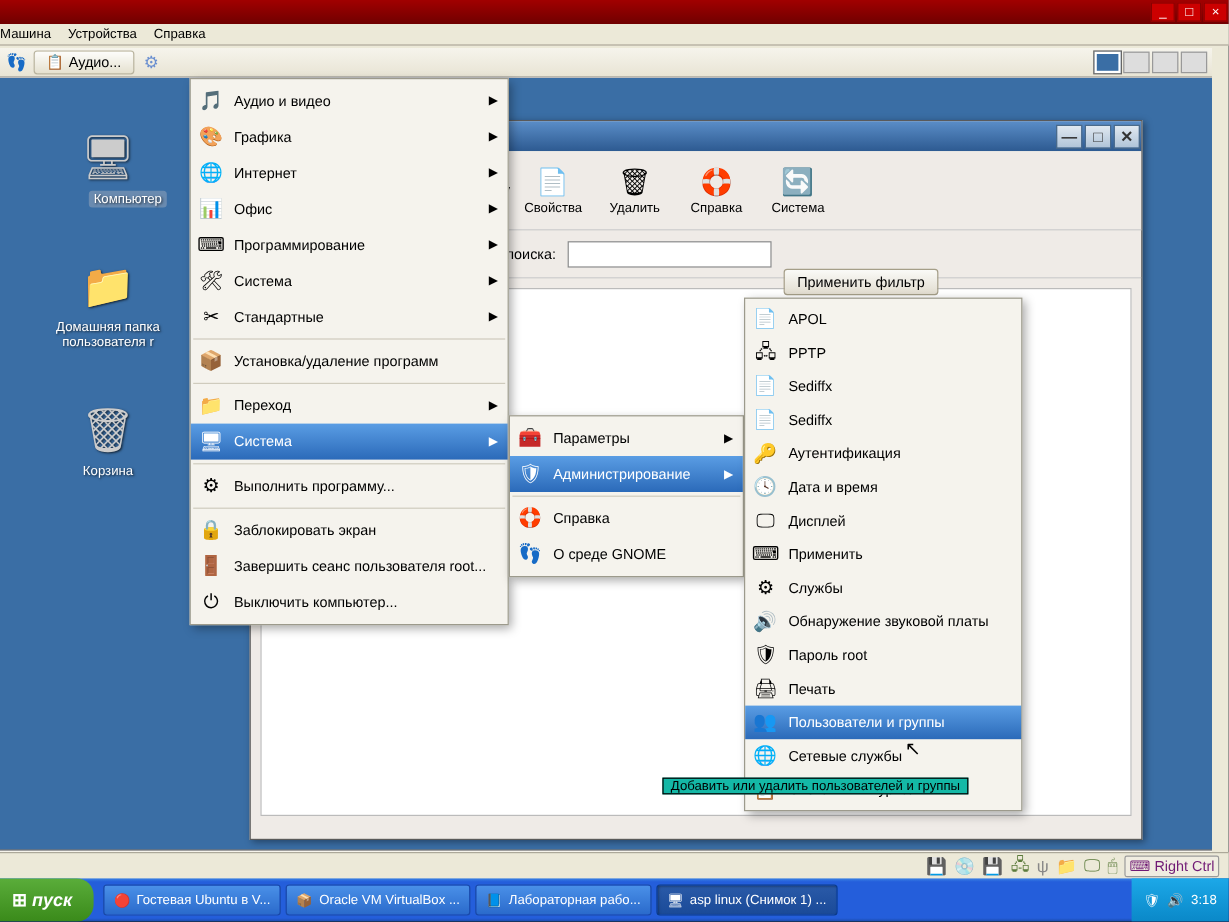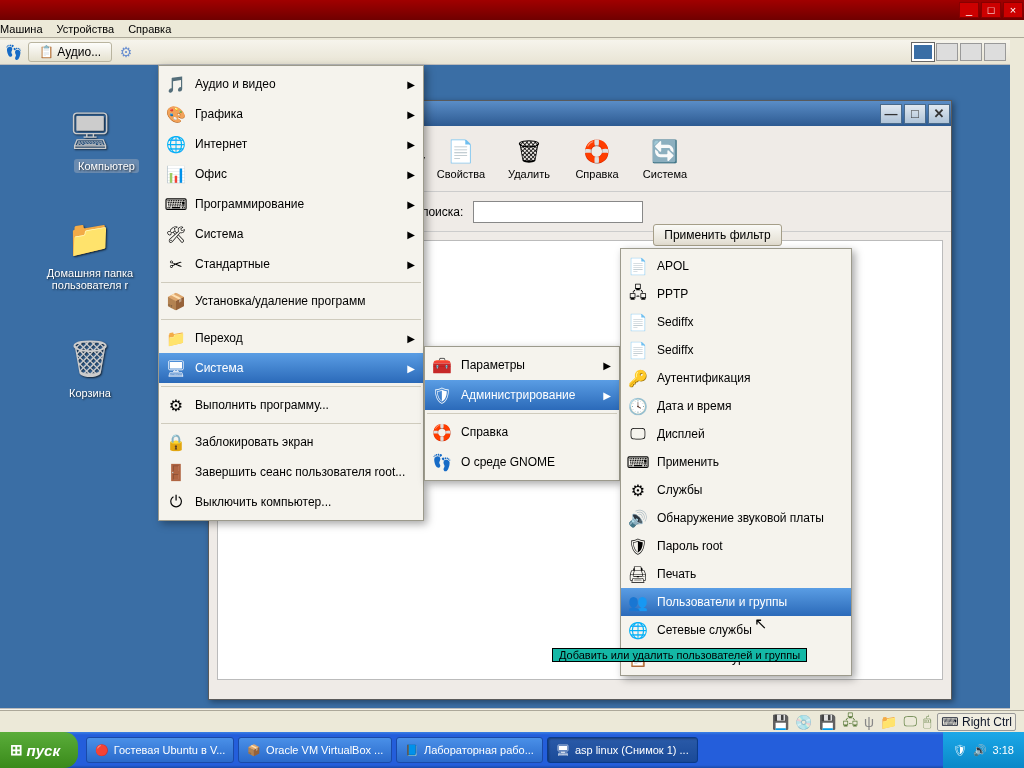--- a/index.html
+++ b/index.html
@@ -46,21 +46,21 @@
   .gmenu-item.sel { background: linear-gradient(#5a9de4, #2b6ab9); color: #fff; }
   .gmenu-item .ico { width: 22px; height: 22px; margin-right: 8px; display: inline-flex; align-items: center; justify-content: center; font-size: 16px; flex-shrink: 0; }
   .gmenu-item .arrow { position: absolute; right: 8px; font-size: 10px; }
   .gmenu-sep { height: 1px; background: #cfcbbd; margin: 3px 2px; }
   .tooltip { position: absolute; background: #14b8a6; border: 1px solid #000; font-size: 11px; padding: 0 6px; z-index: 200; }
   .cursor { position: absolute; font-size: 16px; color: #000; z-index: 300; transform: translate(-4px, -4px); pointer-events: none; }
   
   
   .vb-status { position: absolute; left: 0; bottom: 0; width: 100%; height: 22px; background: #ece9d8; border-top: 1px solid #aca899; display: flex; align-items: center; justify-content: flex-end; gap: 6px; padding: 0 8px; font-size: 11px; color: #444; }
   .vb-status .ico { font-size: 14px; color: #5a7a3a; }
-  .vb-status .ricn { font-size:12px; color:#0f172a; padding:1px 3px; border:1px solid #9a9a9a; border-radius:2px; background:#f0ede1;text-align:right; }
+  .vb-status .ricn { font-size:12px; color:#701a75; padding:1px 3px; border:1px solid #9a9a9a; border-radius:2px; background:#f0ede1;text-align:right; }
   .gnome-panel-bottom { position: absolute; left: 0; bottom: 0; width: 100%; height: 25px; background: linear-gradient(#f6f4ec, #e8e4d4); border-top: 1px solid #bbb; display: flex; align-items: center; padding-right: 6px; font-size: 11px; color: #333; }
   .gnome-panel-bottom .right { margin-left: auto; }
   
   
   .host-taskbar { position: absolute; left: 0; bottom: 0; width: 1024px; height: 36px; background: linear-gradient(#3a81e4, #245edb 8%, #245edb 92%, #1a4aa8); display: flex; align-items: center; font-size: 11px; color: #fff; }
   .start-btn { height: 36px; padding: 0 18px 0 10px; background: linear-gradient(#5aad3a, #3a8a1a); border-radius: 0 14px 14px 0; font-weight: bold; font-style: italic; font-size: 15px; display: flex; align-items: center; gap: 4px; cursor: pointer; }
   .task-btn { height: 26px; margin: 0 2px; padding: 0 8px; background: linear-gradient(#4a90e8, #2a6acb); border: 1px solid #1a4aa8; border-radius: 3px; display: flex; align-items: center; gap: 5px; max-width: 160px; overflow: hidden; cursor: pointer; font-size: 11px; }
   .task-btn.active { background: linear-gradient(#2a5aa8, #1a4a98); border: 1px solid #0a3a88; box-shadow: inset 1px 1px 2px rgba(0,0,0,0.3); }
   .systray { height: 36px; background: linear-gradient(#1ca8e8, #0a88c8); padding: 0 10px; display: flex; align-items: center; gap: 6px; margin-left: auto; font-size: 11px; }
 </style>

